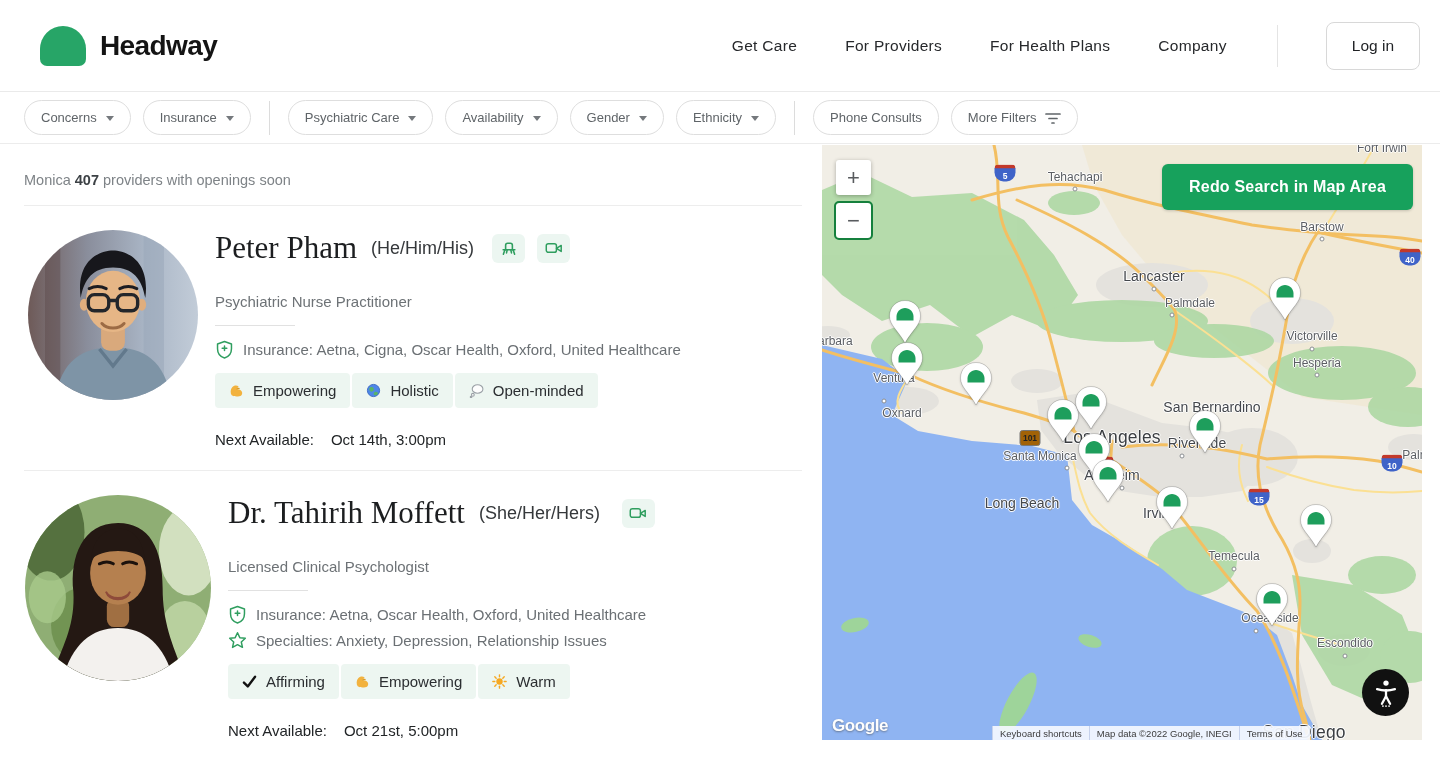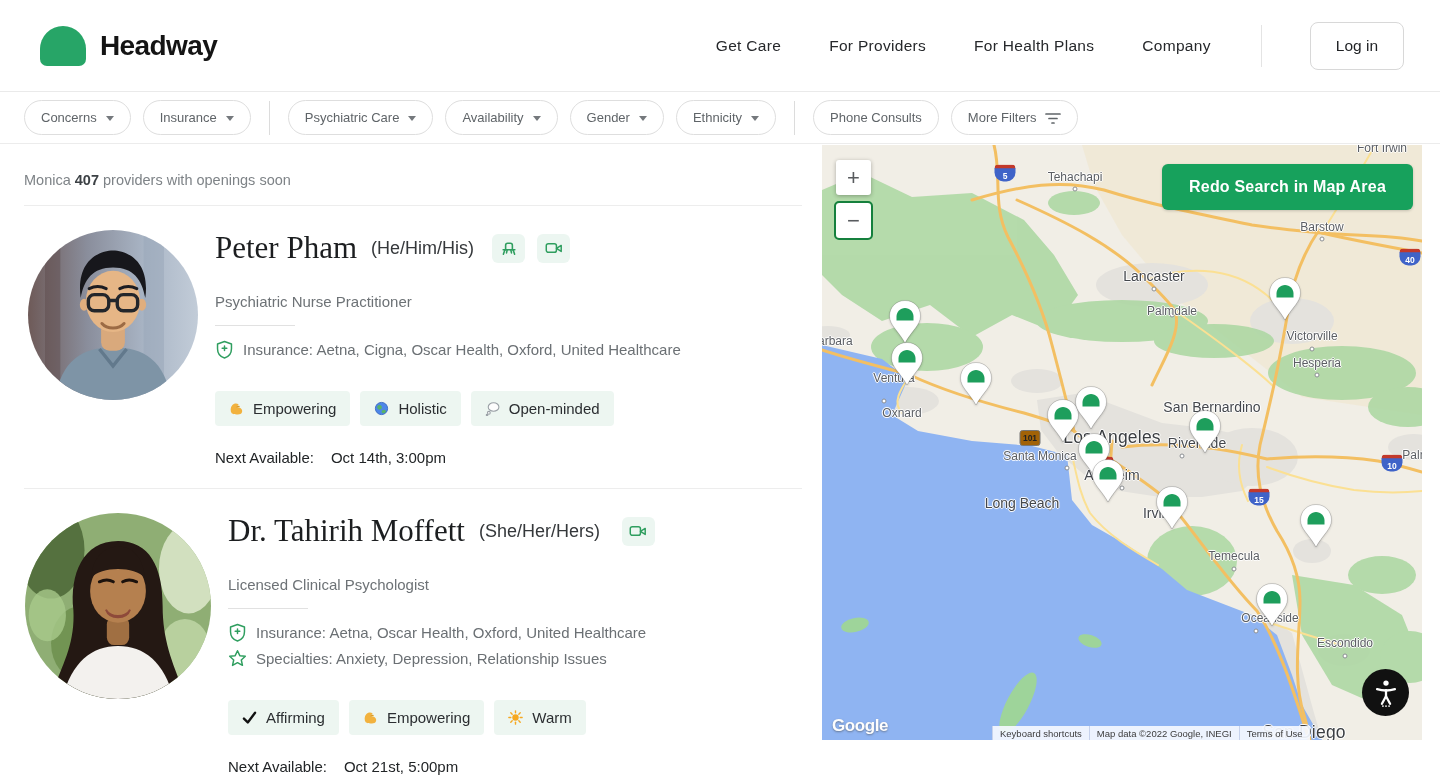--- a/index.html
+++ b/index.html
@@ -1,20 +1,20 @@
 <!DOCTYPE html>
 <html><head>
 <meta charset="utf-8">
 <style>
   * { margin:0; padding:0; box-sizing:border-box; }
   html,body { width:1440px; height:777px; background:#fff; overflow:hidden;
     font-family:"Liberation Sans", sans-serif; color:#26282b; }
 
   
-  .header { height:92px; display:flex; align-items:center; padding:0 36px 0 40px;
+  .header { height:92px; display:flex; align-items:center; padding:0 20px 0 40px;
     border-bottom:1px solid #eaeaea; }
   .logo { display:flex; align-items:center; gap:14px; cursor:pointer; }
   .logo-dome { width:46px; height:40px; background:#27a567; border-radius:23px 23px 7px 7px; }
   .logo-word { font-size:28px; font-weight:700; letter-spacing:-0.6px; color:#141414; }
   .nav { margin-left:auto; display:flex; align-items:center; gap:48px; }
   .nav-item { font-size:15.5px; letter-spacing:0.3px; color:#26282b; cursor:pointer; white-space:nowrap; }
   .v-sep { width:1px; height:42px; background:#e4e4e4; margin:0 0 0 2px; }
   .login-btn { border:1px solid #d8d8d8; border-radius:8px; background:#fff; padding:14px 25px;
     font-size:15.5px; color:#1f2124; cursor:pointer; font-family:inherit; }
 
@@ -44,21 +44,21 @@
   .p2 .card-body { margin-left:17px; }
 
   .name-row { display:flex; align-items:center; gap:12px; }
   .prov-name { font-family:"Liberation Serif", serif; font-size:31px; font-weight:500; color:#1c1e20; }
   .pronouns { font-size:18px; color:#35383b; margin-left:2px; }
   .chip { width:33px; height:29px; border-radius:6px; background:#ecf6f1; display:flex;
     align-items:center; justify-content:center; }
   .prov-title { margin-top:27px; font-size:15px; color:#6d7276; }
   .mini-sep { width:80px; border-top:1px solid #e1e1e1; margin:15px 0 14px; }
   .info-row { display:flex; align-items:center; gap:9px; font-size:15px; color:#6b7074; margin-top:7px; }
-  .badges { display:flex; gap:10px; margin-top:32px; }
+  .badges { display:flex; gap:2px; margin-top:14px; }
   .badge { display:flex; align-items:center; gap:9px; background:#edf6f1; border-radius:4px;
     padding:9px 14px; font-size:15px; color:#2b2e31; }
   .next-row { margin-top:23px; font-size:15px; color:#222527; display:flex; gap:17px; }
 
   
   .map { position:absolute; right:18px; top:1px; width:600px; height:595px; background:#f1eee6;
     overflow:hidden; }
   .map svg.terrain { position:absolute; left:0; top:0; }
   .map-label { position:absolute; transform:translate(-50%,-50%); white-space:nowrap; color:#5b5e63;
     text-shadow:0 0 2px #fff, 1px 0 0 rgba(255,255,255,.9), -1px 0 0 rgba(255,255,255,.9),
@@ -450,21 +450,21 @@
       <div class="shield interstate" style="left: 437px; top: 352px;">15</div>
       <div class="shield interstate" style="left: 570px; top: 318px;">10</div>
       <div class="shield us" style="left: 208px; top: 293px;">101</div>
       <span class="map-label md" style="left: 560px; top: 3px;">Fort Irwin</span>
       <span class="map-label md" style="left: 253px; top: 32px;">Tehachapi</span>
       <div class="town-dot" style="left: 253px; top: 44px;"></div>
       <span class="map-label md" style="left: 500px; top: 82px;">Barstow</span>
       <div class="town-dot" style="left: 500px; top: 94px;"></div>
       <span class="map-label lg" style="left: 332px; top: 131px;">Lancaster</span>
       <div class="town-dot" style="left: 332px; top: 144px;"></div>
-      <span class="map-label md" style="left: 350px; top: 158px; margin-top: 8px;">Palmdale</span>
+      <span class="map-label md" style="left: 368px; top: 158px;">Palmdale</span>
       <div class="town-dot" style="left: 350px; top: 170px;"></div>
       <span class="map-label md" style="left: 490px; top: 191px;">Victorville</span>
       <div class="town-dot" style="left: 490px; top: 204px;"></div>
       <span class="map-label md" style="left: 495px; top: 218px;">Hesperia</span>
       <div class="town-dot" style="left: 495px; top: 230px;"></div>
       <span class="map-label md" style="left: -8px; top: 196px;">Santa Barbara</span>
       <span class="map-label md" style="left: 72px; top: 233px;">Ventura</span>
       <span class="map-label md" style="left: 80px; top: 268px;">Oxnard</span>
       <div class="town-dot" style="left: 62px; top: 256px;"></div>
       <span class="map-label xl" style="left: 290px; top: 292px;">Los Angeles</span>

